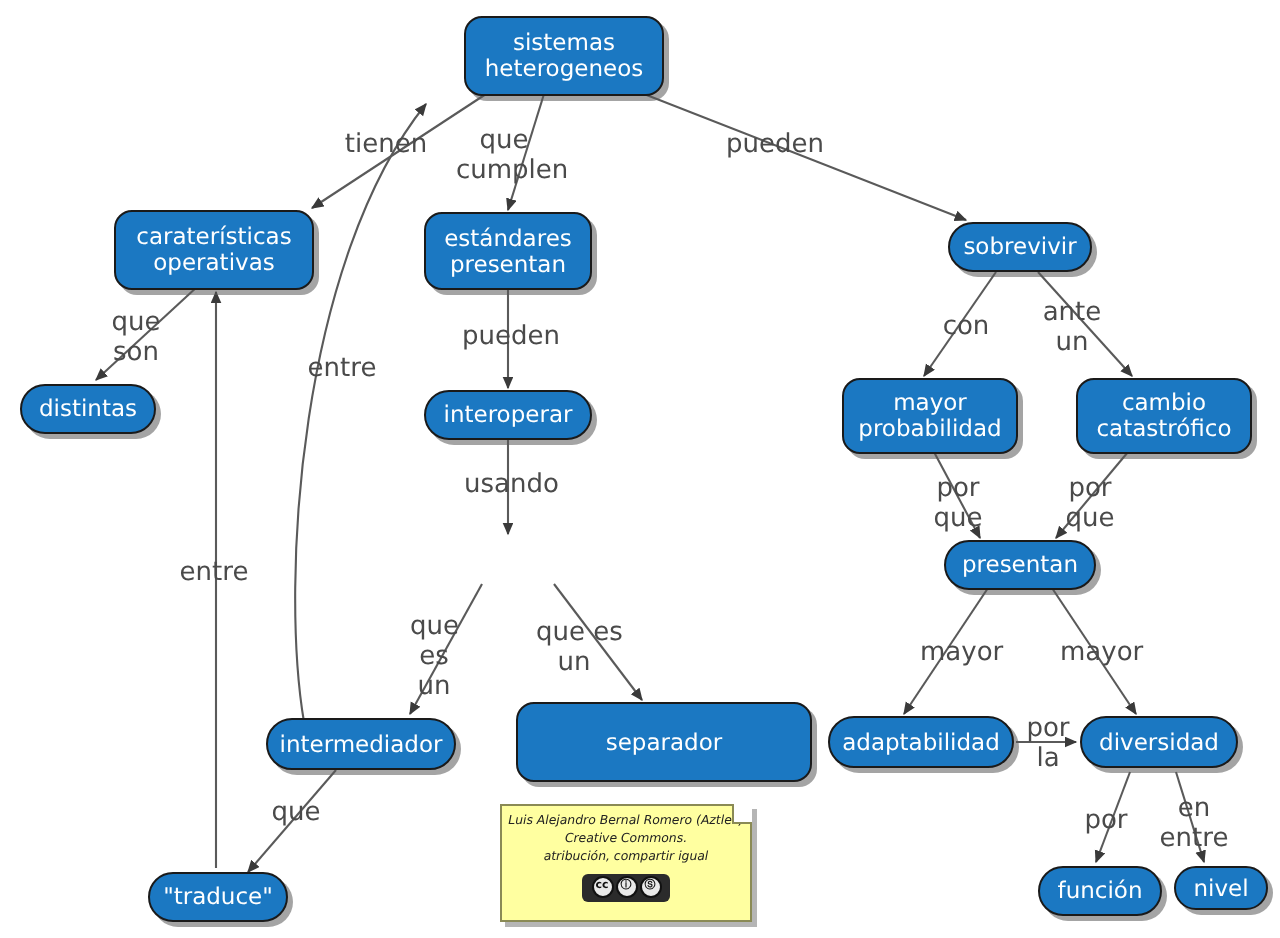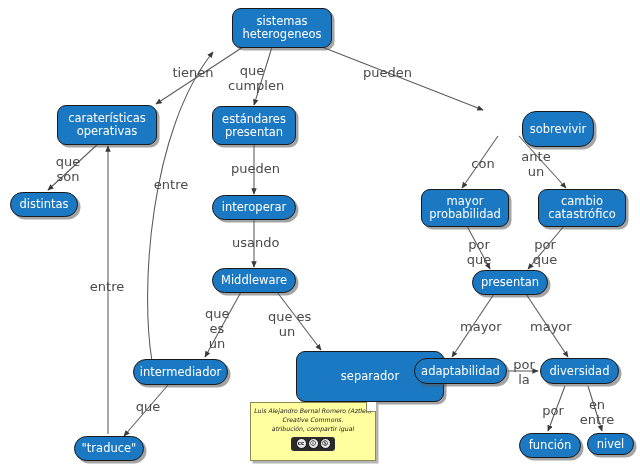--- a/index.html
+++ b/index.html
@@ -104,39 +104,36 @@
     <span style="display:block">
       <span>estándares</span><br>
       <span>presentan</span>
     </span>
   </div>
 
   <div class="node pill" style="left:212px;top:195px;width:84px;height:25px;">
     <span>interoperar</span>
   </div>
 
-  <div class="node pill" style="left:212px;top:268px;width:84px;height:25px;">
-    <span>Middleware</span>
-  </div>
 
   <div class="node pill" style="left:133px;top:359px;width:95px;height:26px;">
     <span>intermediador</span>
   </div>
 
-  <div class="node" style="left:258px;top:351px;width:148px;height:51px;margin-left:38px;">
+  <div class="node" style="left:258px;top:351px;width:148px;height:40px;">
     <span style="display:block">
       <span>separador</span><br>
     </span>
   </div>
 
   <div class="node pill" style="left:74px;top:436px;width:70px;height:25px;">
     <span>"traduce"</span>
   </div>
 
-  <div class="node pill" style="left:474px;top:111px;width:72px;height:36px;margin-left:48px;">
+  <div class="node pill" style="left:474px;top:111px;width:72px;height:25px;">
     <span>sobrevivir</span>
   </div>
 
   <div class="node" style="left:421px;top:189px;width:88px;height:38px;">
     <span style="display:block">
       <span>mayor</span><br>
       <span>probabilidad</span>
     </span>
   </div>
 

